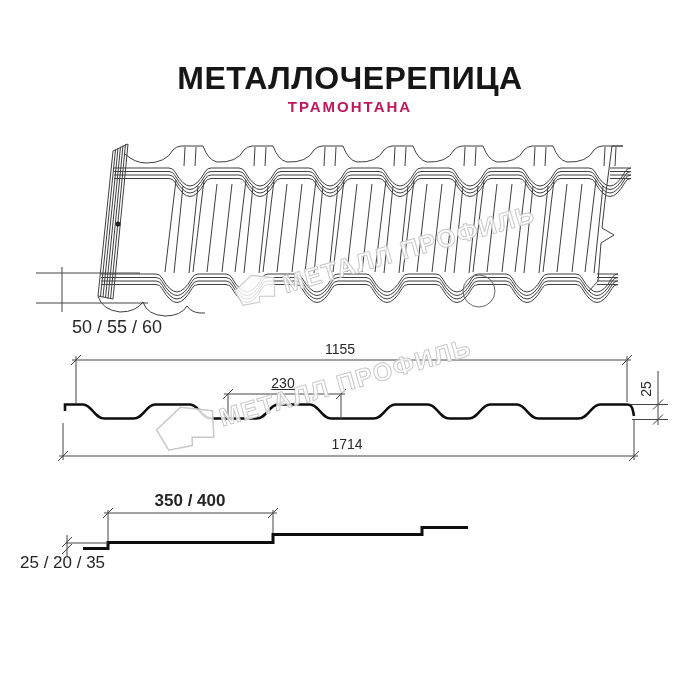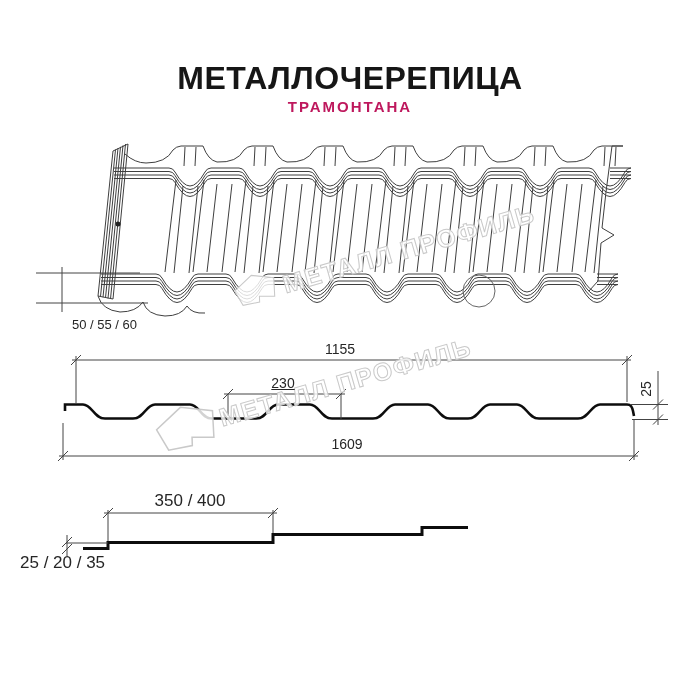--- a/index.html
+++ b/index.html
@@ -84,20 +84,20 @@
     <g transform="translate(230,280) rotate(-16)">
       <path transform="scale(0.7)" d="M2,17 L31,2 L61,14 L55,40 L34,34 L32,42 L8,40 Z" fill="#ffffff" fill-opacity=".82" stroke="#c9c9c9" stroke-width="1.5"></path>
       <text class="wm-text" x="50" y="28">МЕТАЛЛ ПРОФИЛЬ</text>
     </g>
     <g transform="translate(150,414) rotate(-16)">
       <path d="M2,17 L31,2 L61,14 L55,40 L34,34 L32,42 L8,40 Z" fill="#ffffff" fill-opacity=".82" stroke="#c9c9c9" stroke-width="1.5"></path>
       <text class="wm-text" x="66" y="32">МЕТАЛЛ ПРОФИЛЬ</text>
     </g>
   </svg>
 
-  <div class="dim" style="left:72px;top:317px;font-size:13px;">50 / 55 / 60</div>
+  <div class="dim" style="left:72px;top:317px;font-size:18px;">50 / 55 / 60</div>
   <div class="dim center" style="left:340px;top:341px;">1155</div>
   <div class="dim center" style="left:283px;top:375px;text-decoration:underline;">230</div>
   <div class="dim rot" style="left:646px;top:389px;">25</div>
-  <div class="dim center" style="left:347px;top:436px;">1609</div>
-  <div class="dim center" style="left:190px;top:491px;font-size:17px;">350 / 400</div>
+  <div class="dim center" style="left:347px;top:436px;">1714</div>
+  <div class="dim center" style="left:190px;top:491px;font-size:17px;font-weight:bold;">350 / 400</div>
   <div class="dim" style="left:20px;top:553px;font-size:17px;">25 / 20 / 35</div>
 </div>
 
 </body></html>

